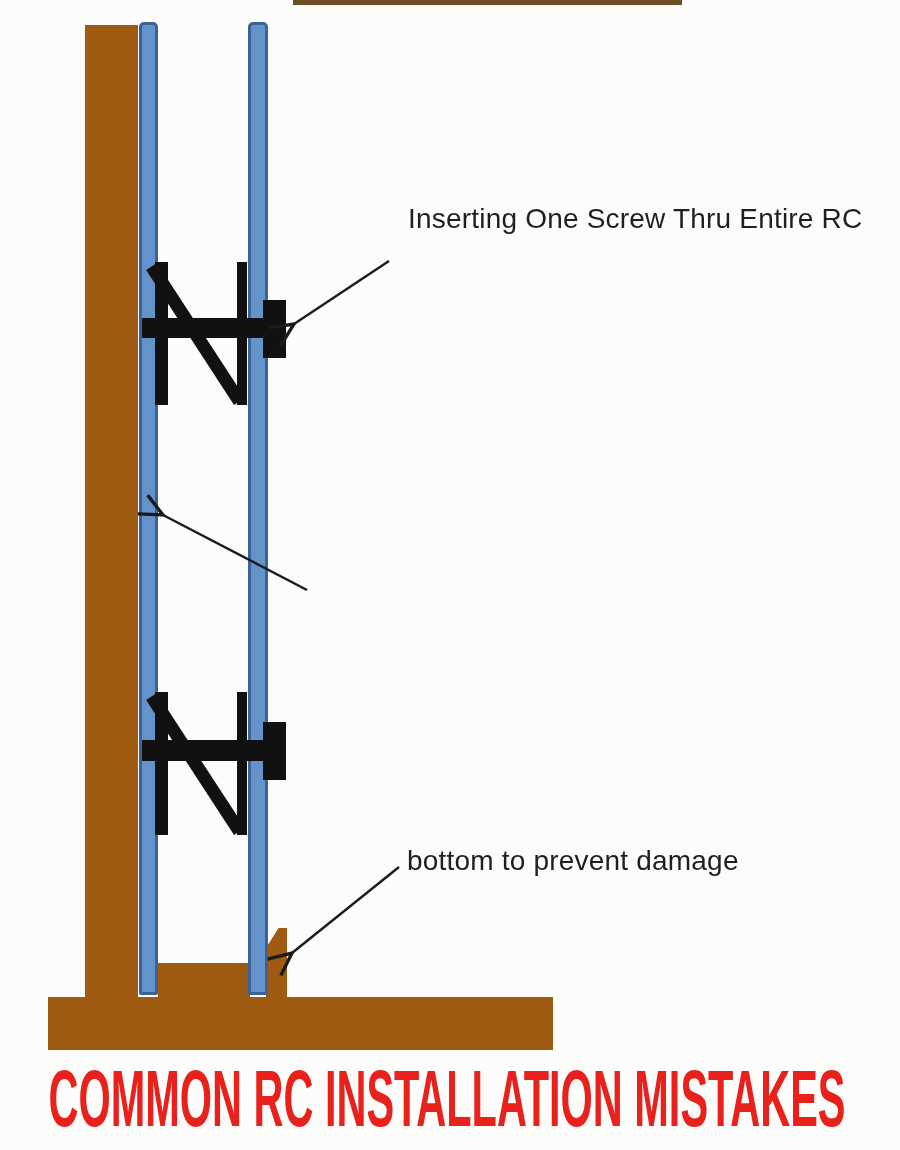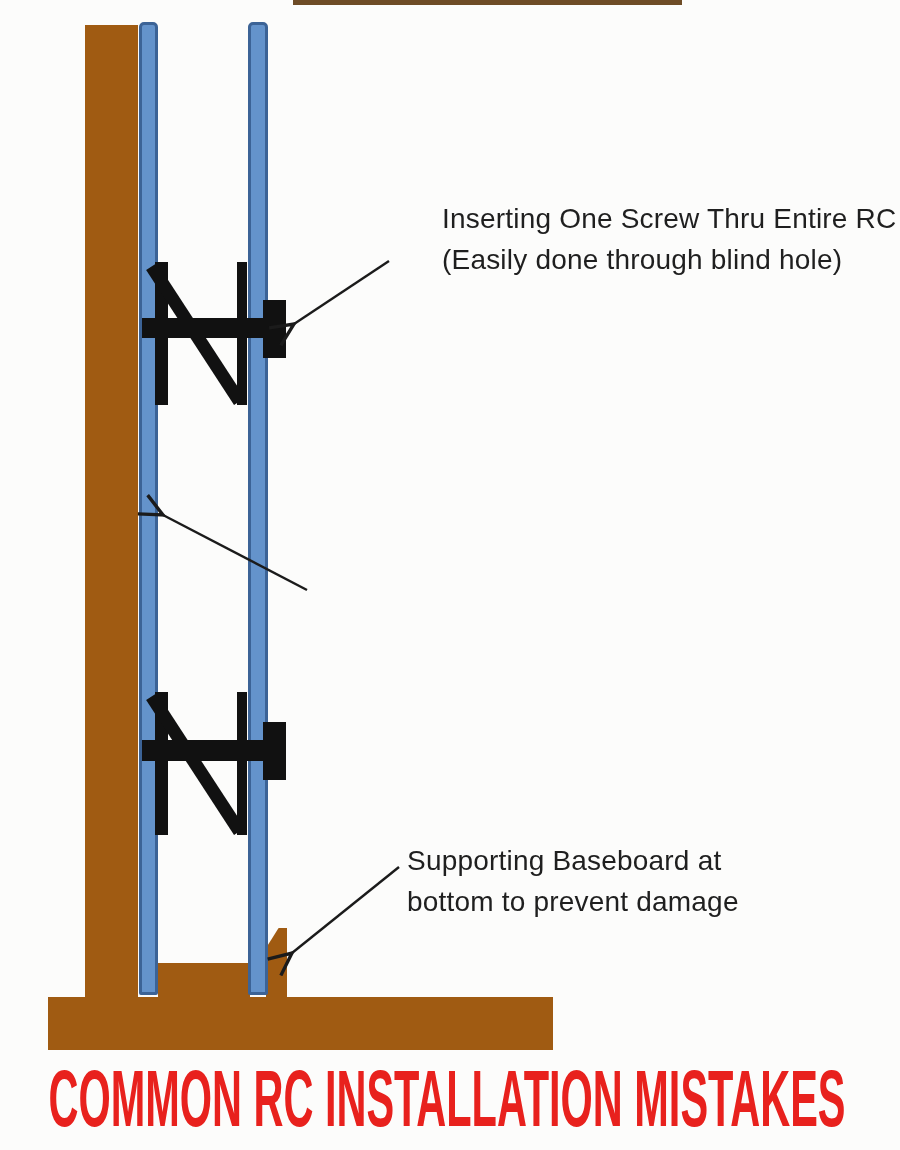--- a/index.html
+++ b/index.html
@@ -58,21 +58,21 @@
 
   
   .note {
     position: absolute;
     color: #1f1f1f;
     font-size: 28px;
     line-height: 41px;
     white-space: nowrap;
     letter-spacing: 0.2px;
   }
-  .note-screw     { left: 408px; top: 198px; margin-left: 34px; }
+  .note-screw     { left: 408px; top: 198px; }
   .note-channel   { left: 321px; top: 541px; }
   .note-baseboard { left: 407px; top: 840px; }
 
   
   .title-svg { left: 0; top: 1056px; }
   .title-text {
     font-family: "Liberation Sans", sans-serif;
     font-weight: 700;
     font-size: 80px;
     fill: #e8211d;
@@ -113,28 +113,26 @@
         <path d="M11,0.6 L1.5,5 L11,9.4" fill="none" stroke="#1b1b1b" stroke-width="1.4"></path>
       </marker>
     </defs>
     <line x1="389" y1="261" x2="294" y2="324" stroke="#1b1b1b" stroke-width="2.4" marker-end="url(#arrowhead)"></line>
     <line x1="307" y1="590" x2="163" y2="515" stroke="#1b1b1b" stroke-width="2.4" marker-end="url(#arrowhead)"></line>
     <line x1="399" y1="867" x2="292" y2="953" stroke="#1b1b1b" stroke-width="2.4" marker-end="url(#arrowhead)"></line>
   </svg>
 
   <div class="note note-screw">
     <div>Inserting One Screw Thru Entire RC</div>
-    <div>(Easily done through blind hole)</div>
   </div>
 
   <div class="note note-channel">
   </div>
 
   <div class="note note-baseboard">
-    <div>Supporting Baseboard at</div>
     <div>bottom to prevent damage</div>
   </div>
 
   <svg class="abs title-svg" width="900" height="86">
     <text class="title-text" x="447" y="70" text-anchor="middle" textLength="797" lengthAdjust="spacingAndGlyphs">COMMON RC INSTALLATION MISTAKES</text>
   </svg>
 
 </div>
 
 </body></html>

